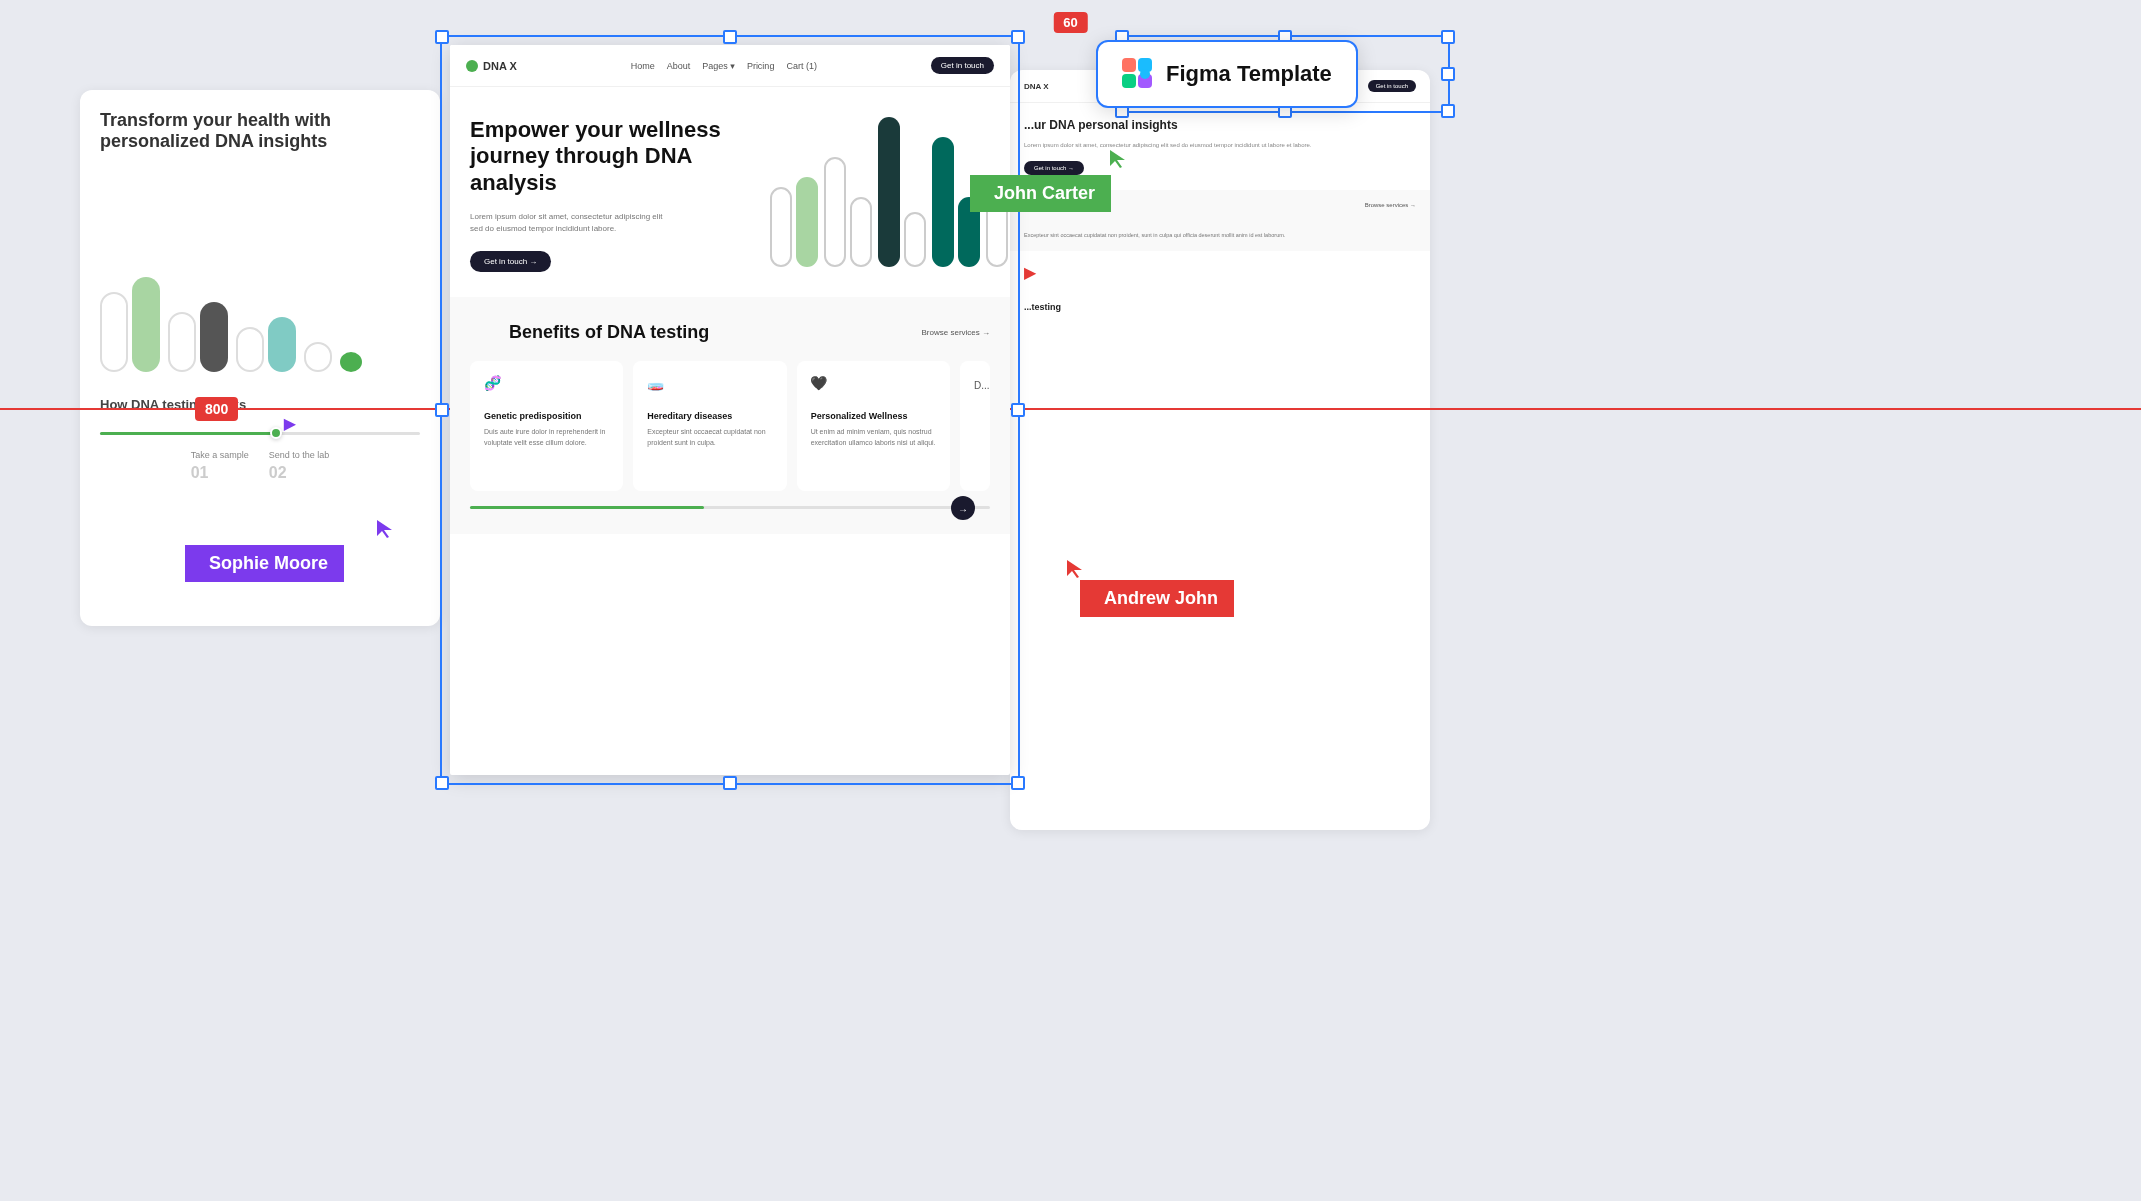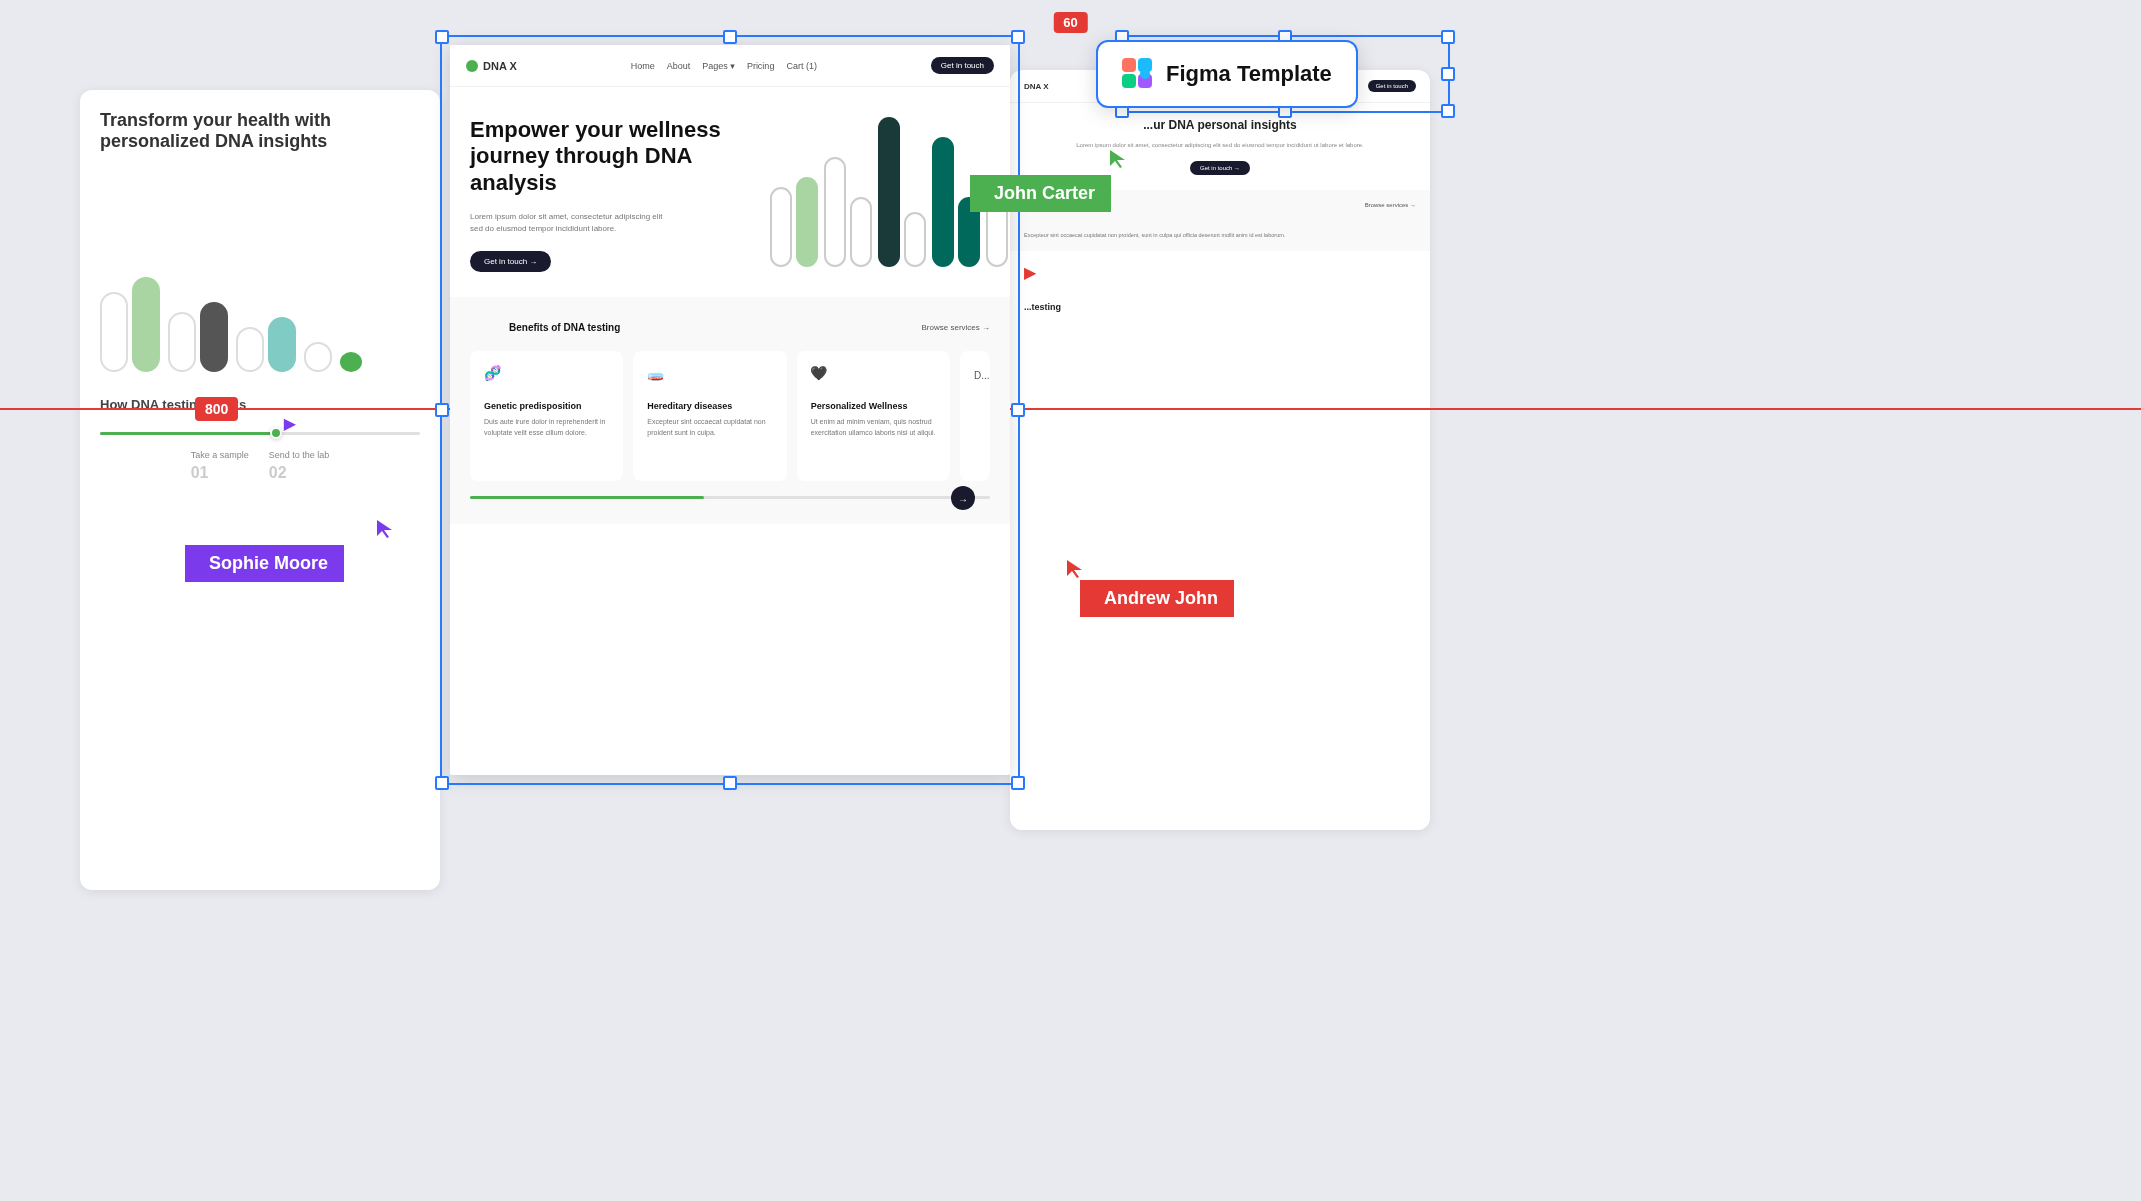--- a/index.html
+++ b/index.html
@@ -211,21 +211,21 @@
       background: #f9f9f9;
       padding: 25px 20px;
     }
     .benefits-header {
       display: flex;
       justify-content: space-between;
       align-items: center;
       margin-bottom: 18px;
     }
     .benefits-title {
-      font-size: 10px;
+      font-size: 18px;
       font-weight: 700;
       color: #111;
       padding-left: 39px;
     }
     .browse-link {
       font-size: 8px;
       color: #555;
       cursor: pointer;
     }
     .cards-row {
@@ -296,21 +296,21 @@
       font-size: 10px;
       cursor: pointer;
     }
 
     
     .bg-card-left {
       position: absolute;
       top: 90px;
       left: 80px;
       width: 360px;
-      height: 800px;
+      height: 536px;
       background: white;
       border-radius: 12px;
       box-shadow: 0 2px 12px rgba(0,0,0,0.08);
       z-index: 5;
       overflow: hidden;
       padding: 20px;
     }
     .bg-card-title {
       font-size: 18px;
       font-weight: 700;
@@ -453,21 +453,20 @@
     }
     .right-card-btn {
       background: #1a1a2e;
       color: white;
       font-size: 6px;
       padding: 3px 8px;
       border-radius: 10px;
     }
     .right-card-hero {
       padding: 15px 14px;
-      text-align: center;
     }
     .right-card-hero-title {
       font-size: 12px;
       font-weight: 700;
       color: #222;
       line-height: 1.3;
       margin-bottom: 8px;
     }
     .right-card-hero-desc {
       font-size: 6px;

